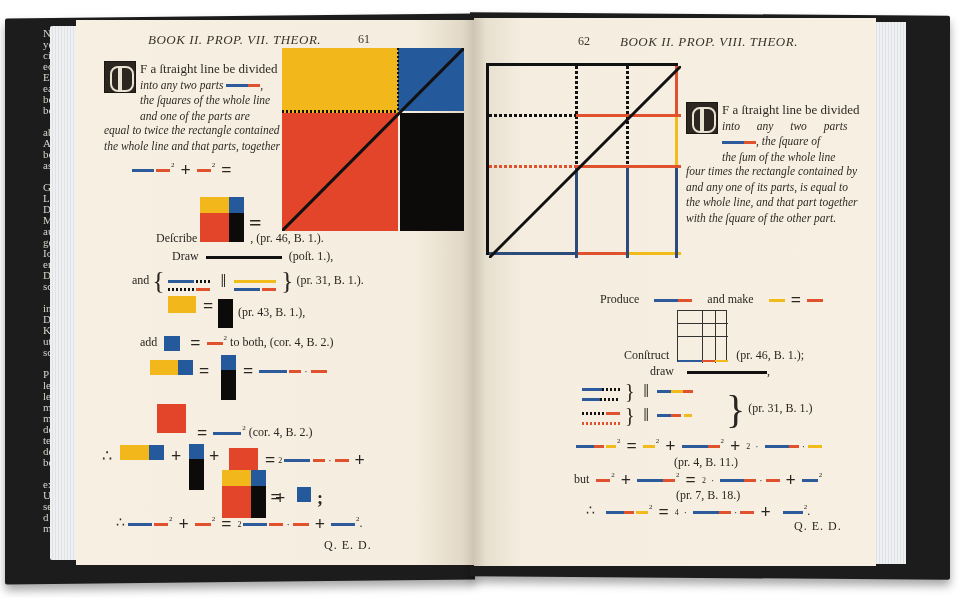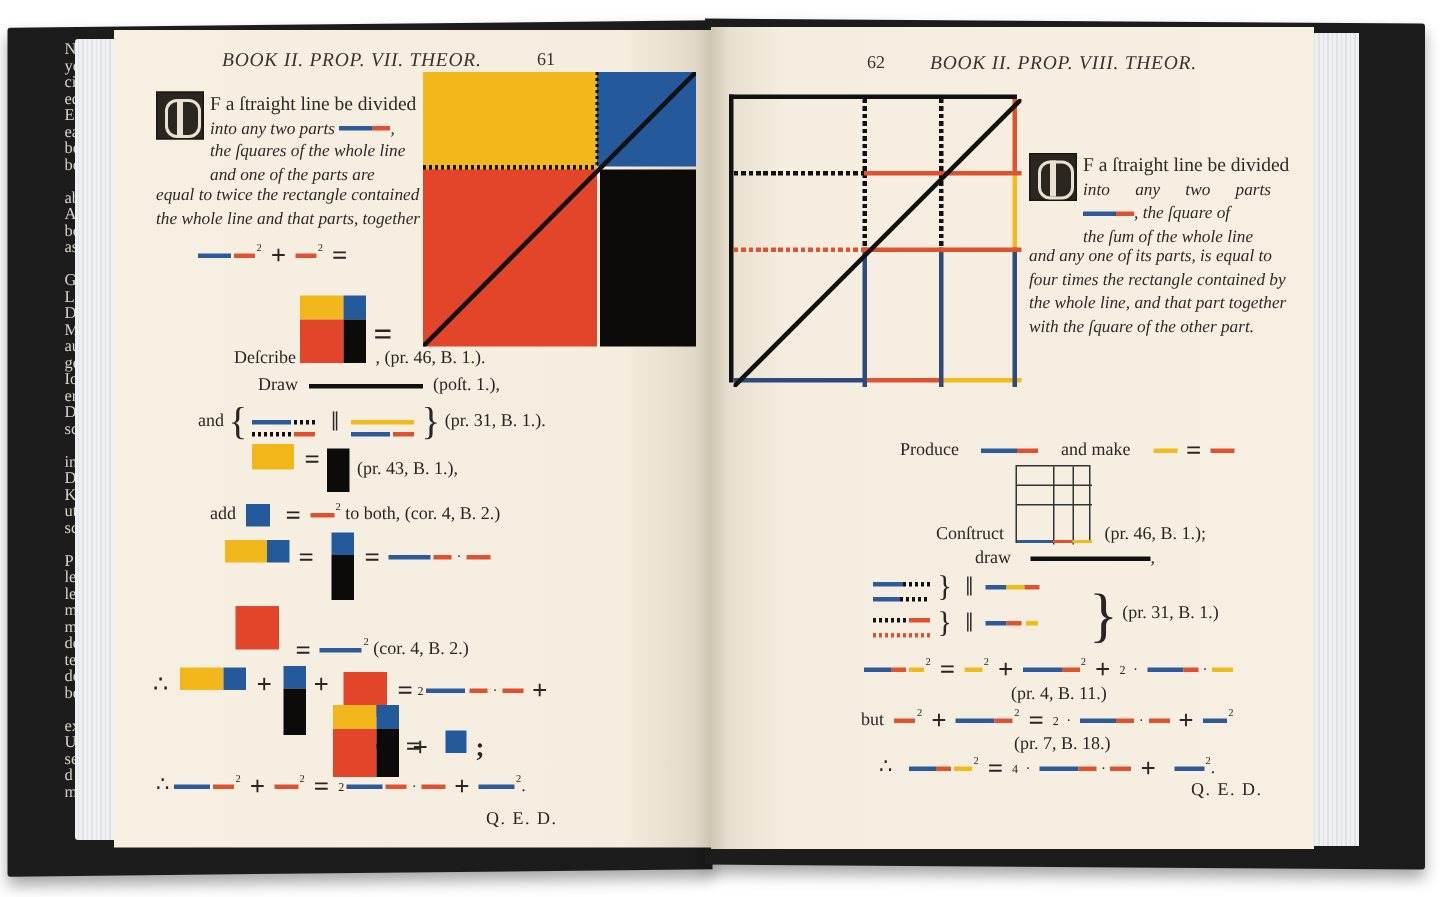--- a/index.html
+++ b/index.html
@@ -232,21 +232,21 @@
   <div style="position:absolute;left:146px;top:450px;width:44px;height:48px;">
     <div class="blk c-yellow" style="left:0;top:0;width:29px;height:16px;"></div>
     <div class="blk c-blue" style="left:29px;top:0;width:15px;height:16px;"></div>
     <div class="blk c-red" style="left:0;top:16px;width:29px;height:32px;"></div>
     <div class="blk c-black" style="left:29px;top:16px;width:15px;height:32px;"></div>
   </div>
   <div class="eq" style="left:196px;top:468px;"><span class="op">+</span></div>
   <div class="blk c-blue" style="left:221px;top:467px;width:14px;height:15px;"></div>
   <div class="eq" style="left:238px;top:468px;"><span class="op">;</span></div>
 
-  <div class="eq" style="left:28px;top:494px;">
+  <div class="eq" style="left:40px;top:494px;">
     <span style="font-size:14px">∴</span>
     <span class="seg blue" style="width:24px"></span><span class="seg red" style="width:14px;margin-left:2px"></span><span class="sup">2</span>
     <span class="op">+</span>
     <span class="seg red" style="width:16px"></span><span class="sup">2</span>
     <span class="op">=</span>
     <span class="coef">2</span><span class="seg blue" style="width:24px"></span><span class="seg red" style="width:14px;margin-left:2px"></span><span class="dot">·</span><span class="seg red" style="width:16px"></span>
     <span class="op">+</span>
     <span class="seg blue" style="width:24px"></span><span class="sup">2</span><span>.</span>
   </div>
   <div class="qed" style="left:248px;top:518px;">Q. E. D.</div>
@@ -277,22 +277,22 @@
   </div>
 
   <div class="dropcap" style="left:212px;top:84px;"></div>
   <div class="prose" style="left:248px;top:84px;">
     <span class="line"><span class="first">F a ſtraight line be divided</span></span>
     <span class="line" style="word-spacing:14px">into any two parts</span>
     <span class="line"><span class="seg blue" style="width:22px"></span><span class="seg red" style="width:12px"></span><span>, the ſquare of</span></span>
     <span class="line">the ſum of the whole line</span>
   </div>
   <div class="prose" style="left:212px;top:146px;">
+    <span class="line">four times the rectangle contained by</span>
     <span class="line">and any one of its parts, is equal to</span>
-    <span class="line">four times the rectangle contained by</span>
     <span class="line">the whole line, and that part together</span>
     <span class="line">with the ſquare of the other part.</span>
   </div>
 
 
   <div class="eq" style="left:126px;top:272px;">
     <span>Produce</span>
     <span class="seg blue" style="width:24px;margin-left:12px"></span><span class="seg red" style="width:14px;margin-right:12px"></span>
     <span>and make</span>
     <span class="seg yellow" style="width:16px;margin-left:12px"></span>

